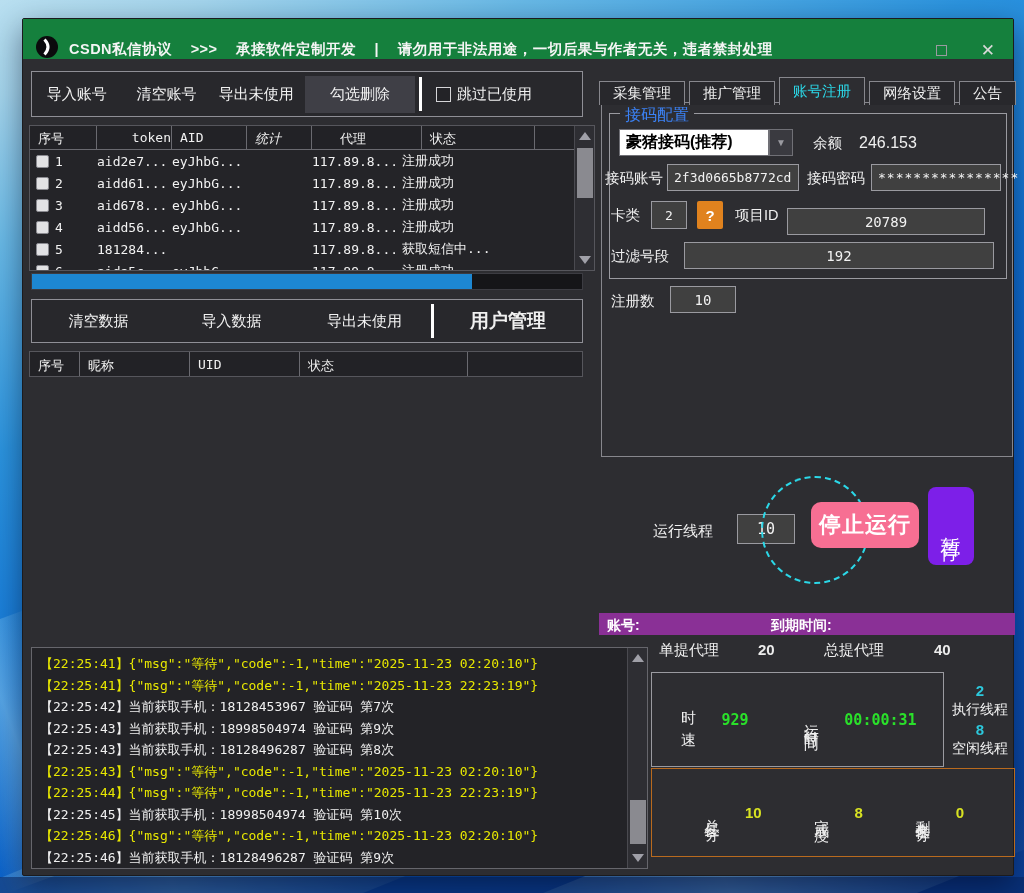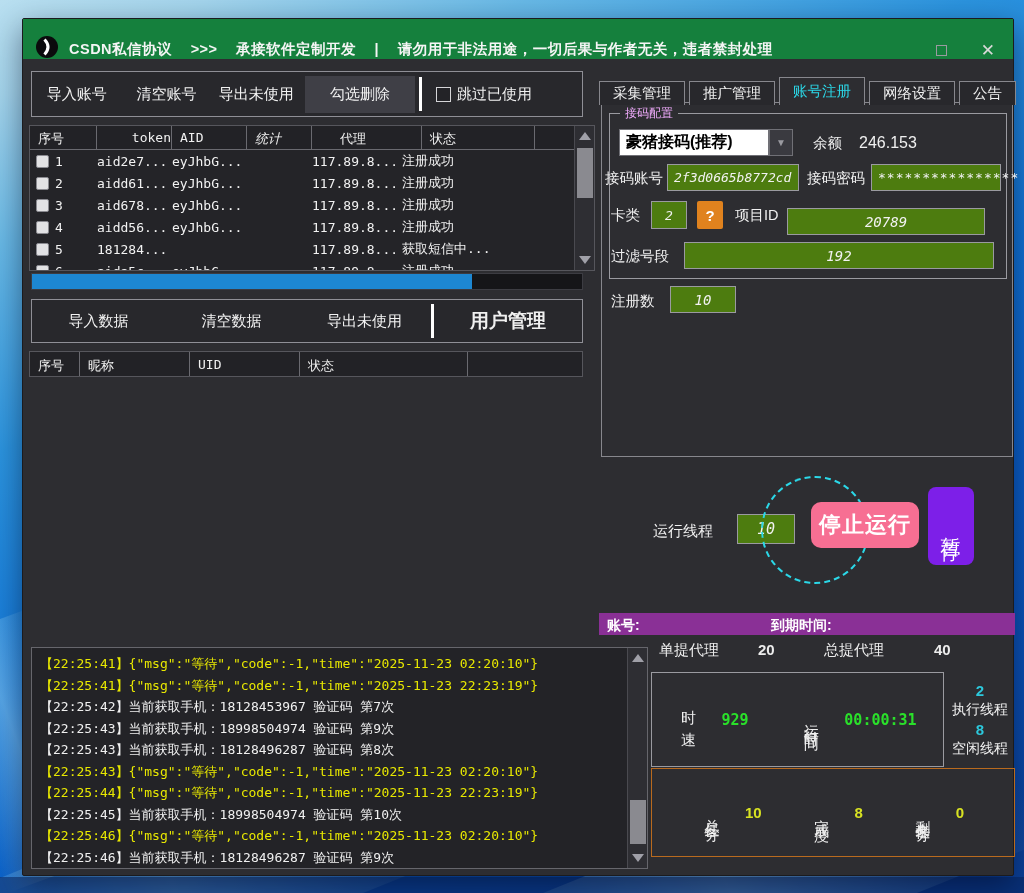--- a/index.html
+++ b/index.html
@@ -86,24 +86,24 @@
 
   
   .tabsrow { position:absolute; display:flex; gap:4px; align-items:flex-end; z-index:4; }
   .tab { height:24px; line-height:23px; padding:0 13px; background:#28282c; color:#f0f0f0;
     font-size:14.5px; border:1px solid #87878d; border-bottom:none; white-space:nowrap;text-align:center; }
   .tab.active { height:28px; line-height:27px; background:#2d2d31; color:var(--accent-cyan,#2bd8e8); z-index:6; position:relative; }
   .tabpage { position:absolute; border:1px solid #87878d; background:#2d2d31; z-index:1; }
 
   
   .groupbox { position:absolute; border:1px solid #9a9aa0; }
-  .gtitle { position:absolute; top:-9px; left:10px; background:#2d2d31; padding:0 5px; font-size:12px; color:#f0abfc; }
+  .gtitle { position:absolute; top:-9px; left:10px; background:#2d2d31; padding:0 5px; font-size:16px; color:#3b82f6; }
   .lbl { position:absolute; font-size:14.5px; color:#f0f0f0; white-space:nowrap; }
-  .field { position:absolute; background:#4d7c0f; border:1px solid #9a9aa0; color:#f2f2f2;
-    font-size:13px; font-family:"DejaVu Sans Mono",monospace; display:flex; align-items:center; padding:0 6px;font-style:italic; }
+  .field { position:absolute; background:#404040; border:1px solid #9a9aa0; color:#f2f2f2;
+    font-size:13px; font-family:"DejaVu Sans Mono",monospace; display:flex; align-items:center; padding:0 6px; }
   .field.center { justify-content:center; }
   .dropdown { position:absolute; background:#ffffff; color:#000; font-weight:bold; font-size:16px;
     display:flex; align-items:center; padding:0 6px; border:1px solid #707076; white-space:nowrap; }
   .ddbtn { position:absolute; background:#3a3a40; border:1px solid #707076; color:#9a9aa0;
     display:flex; align-items:center; justify-content:center; font-size:10px; }
   .helpbtn { position:absolute; background:var(--help-orange,#e0821e); color:#fff; font-weight:bold;
     font-size:15px; display:flex; align-items:center; justify-content:center; border-radius:2px; }
 
   
   .dashcircle { position:absolute; border:2px dashed var(--accent-cyan,#2bd6c6); border-radius:50%; z-index:1; }
@@ -265,22 +265,22 @@
         <div class="sthumb" style="top:22px; height:50px;"></div>
         <div class="sarrow dn"></div>
       </div>
     </div>
 
     <div class="progress" style="left:8px; top:254px; width:552px; height:17px;">
       <div class="pfill" style="width:80%;"></div>
     </div>
 
     <div class="toolbar abs" style="left:8px; top:280px; width:552px; height:44px;">
+      <div class="tbtn">清空数据</div>
       <div class="tbtn">导入数据</div>
-      <div class="tbtn">清空数据</div>
       <div class="tbtn">导出未使用</div>
       <div class="vsep"></div>
       <div class="usermgmt">用户管理</div>
     </div>
 
     <div class="t2head t2" style="left:6px; top:332px; width:554px;">
 
     <div class="hc">序号</div>
         <div class="hc">昵称</div>
         <div class="hc">UID</div>

